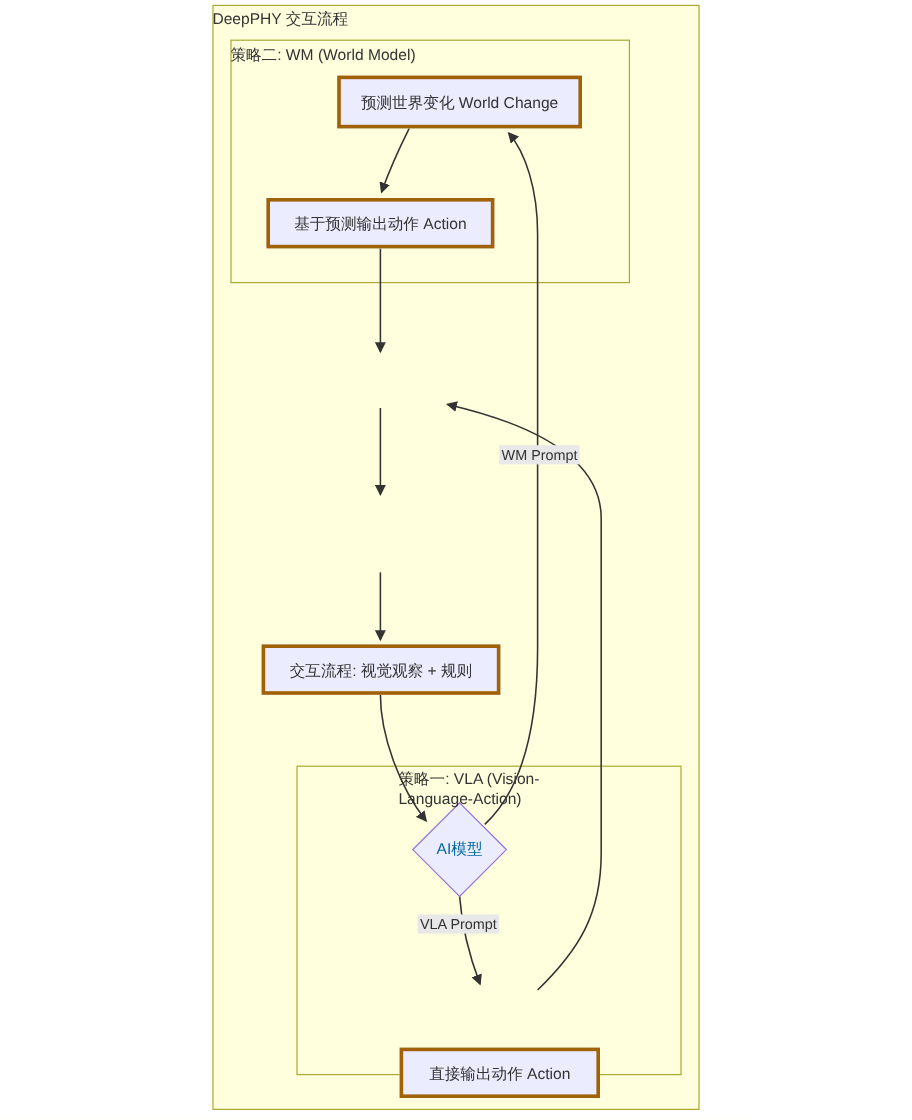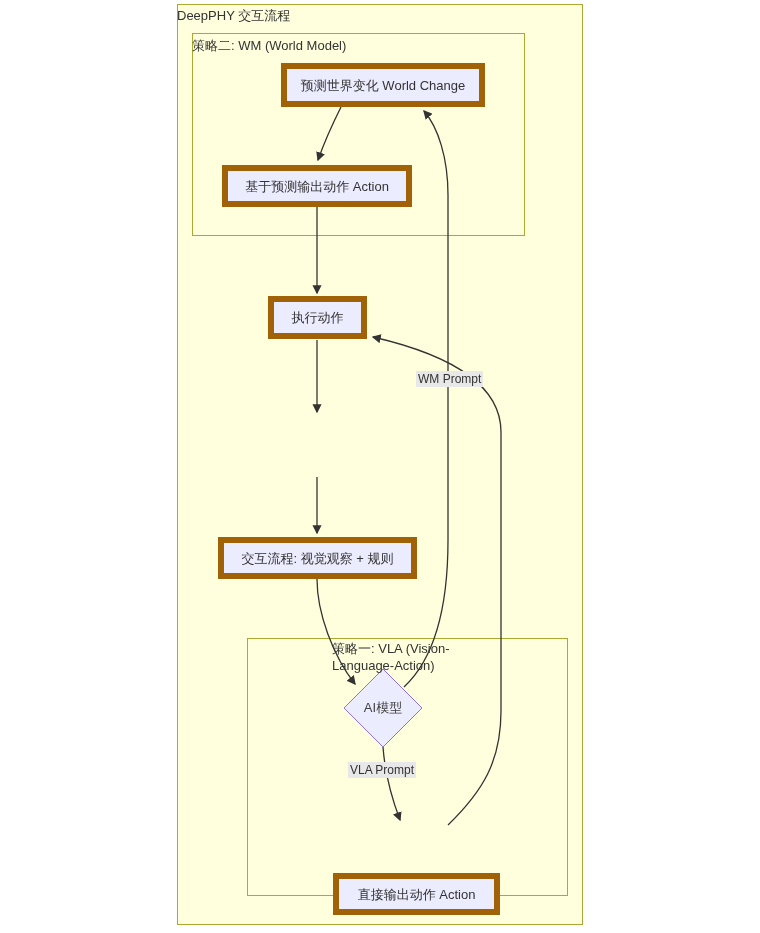--- a/index.html
+++ b/index.html
@@ -30,42 +30,42 @@
     position: absolute;
     left: 0; top: 0;
     z-index: 2;
     pointer-events: none;
   }
   .edge-path { stroke: #333333; stroke-width: 1.3; fill: none; }
   .node {
     position: absolute;
     box-sizing: border-box;
     background: #ececff;
-    border: 6px solid #a16207;
+    border: 3px solid #a16207;
     z-index: 3;
     display: flex;
     align-items: center;
     justify-content: center;
     text-align: center;
     font-size: 13px;
     line-height: 19px;
     color: #333333;
   }
   .node-world-change  { left: 281px; top: 63px;  width: 204px; height: 44px; }
   .node-action-pred   { left: 222px; top: 165px; width: 190px; height: 42px; }
   .node-execute       { left: 268px; top: 296px; width: 99px;  height: 43px; }
   .node-feedback      { left: 214px; top: 417px; width: 207px; height: 60px; padding: 0 14px; }
   .node-state         { left: 218px; top: 537px; width: 199px; height: 42px; }
   .node-direct-action { left: 333px; top: 825px; width: 167px; height: 42px; margin-top: 48px; }
   .diamond-label {
     position: absolute;
     left: 343px; top: 694px; width: 80px; height: 28px;
     z-index: 3;
     display: flex; align-items: center; justify-content: center;
-    font-size: 13px; color: #404040;
+    font-size: 13px; color: #0369a1;
     background: transparent; border: none;
   }
   .edge-label {
     position: absolute;
     z-index: 4;
     background: #e8e8e8;
     color: #333333;
     font-size: 12px;
     line-height: 14px;
     padding: 1px 2px;
@@ -105,21 +105,20 @@
     <path class="edge-path" marker-end="url(#ah)" d="M317,477 L317,533"></path>
     <path class="edge-path" marker-end="url(#ah)" d="M317,579 C317,613 333,656 355,684"></path>
     <path class="edge-path" marker-end="url(#ah)" d="M404,687 C434,659 448,608 448,540 L448,195 C448,158 438,127 424,111"></path>
     <path class="edge-path" marker-end="url(#ah)" d="M383,747 C385,774 392,799 400,820"></path>
     <path class="edge-path" marker-end="url(#ah)" d="M448,825 C483,791 501,761 501,711 L501,432 C501,393 468,359 373,337"></path>
     <polygon points="383,669 422,708 383,747 344,708" fill="#ececff" stroke="#9370db" stroke-width="1"></polygon>
   </svg>
 
   <div class="node node-world-change">预测世界变化 World Change</div>
   <div class="node node-action-pred">基于预测输出动作 Action</div>
-  <div class="node node-execute">执行动作</div>
   <div class="node node-state">交互流程: 视觉观察 + 规则</div>
   <div class="diamond-label">AI模型</div>
   <div class="node node-direct-action">直接输出动作 Action</div>
 
   <div class="edge-label label-wm-prompt">WM Prompt</div>
   <div class="edge-label label-vla-prompt">VLA Prompt</div>
 
 </div>
 
 </body></html>

